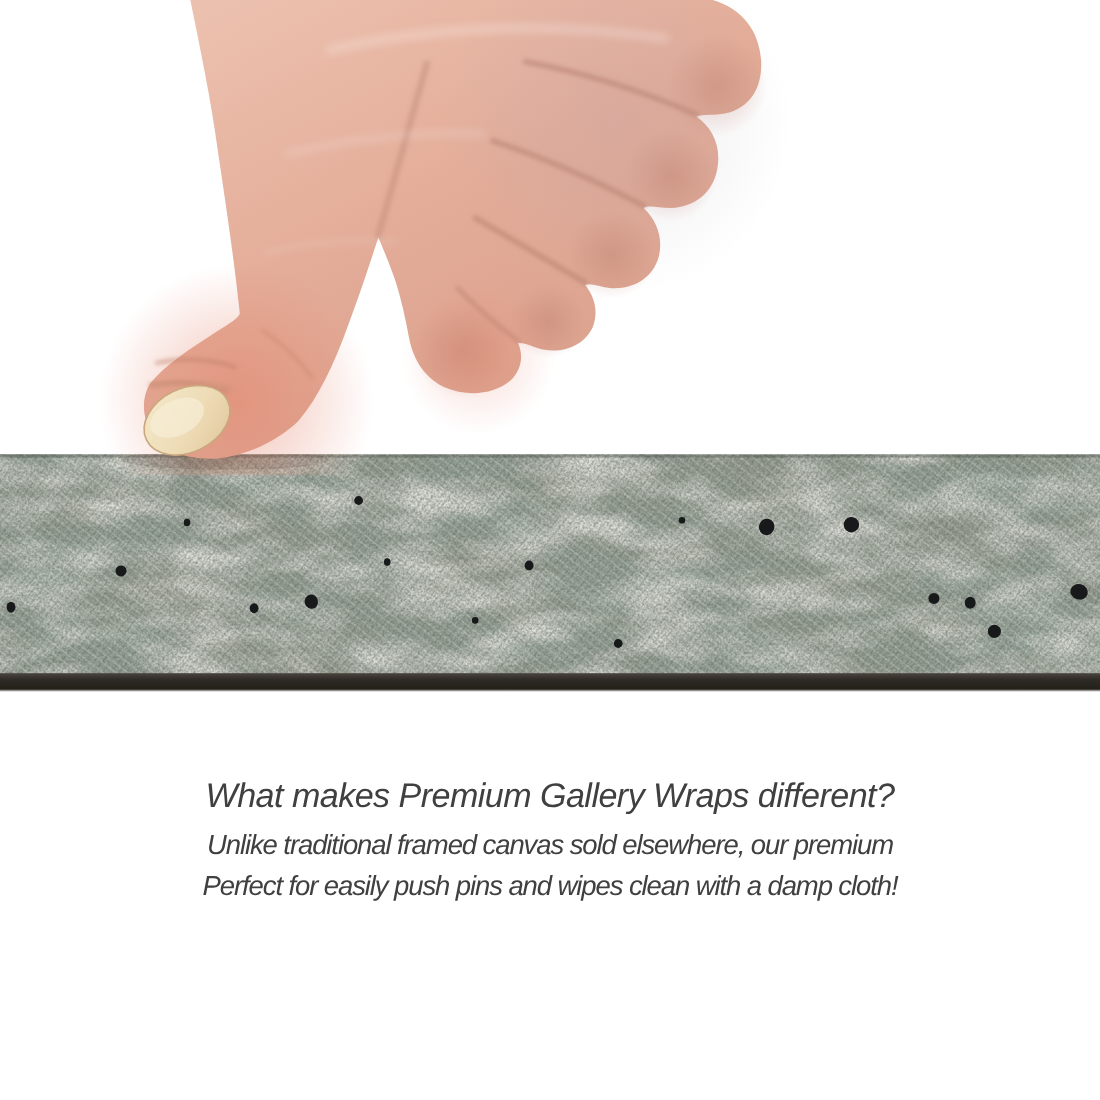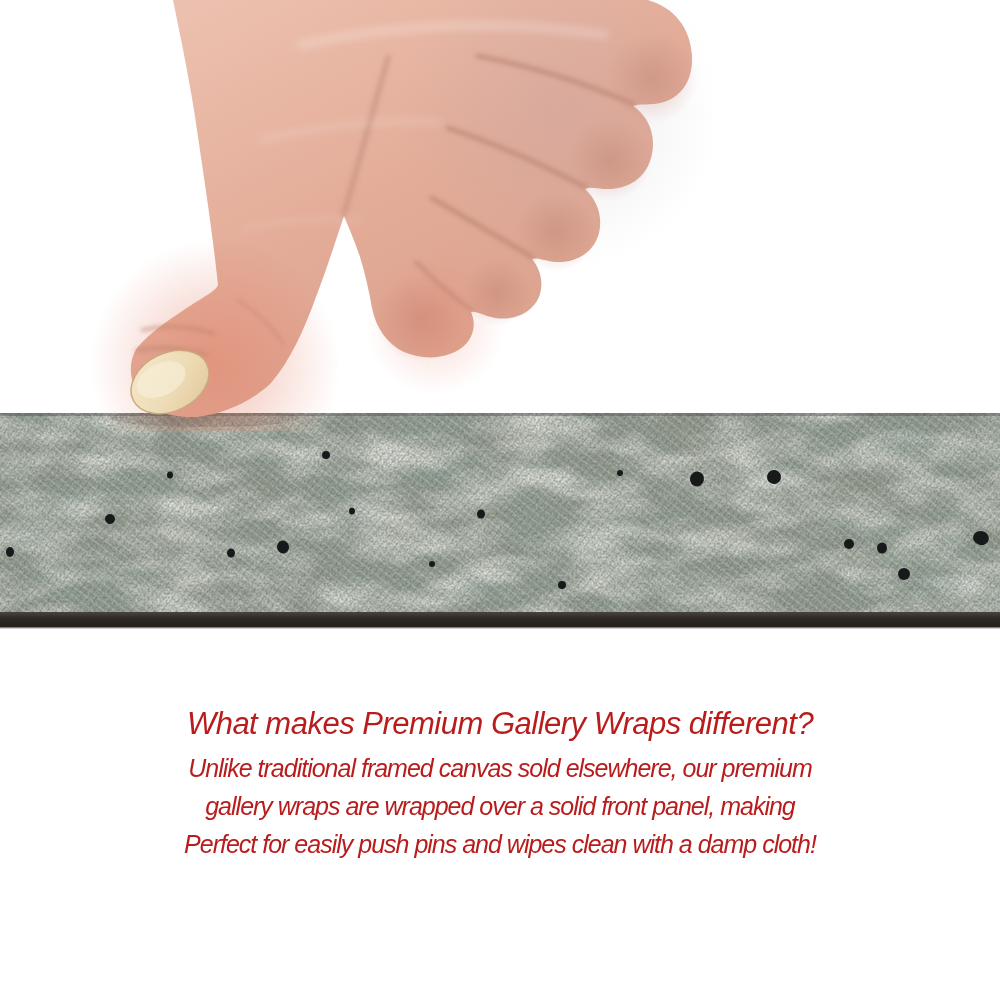--- a/index.html
+++ b/index.html
@@ -11,21 +11,21 @@
 
   
   .hand-wrap{position:absolute;left:0;top:0;width:1000px;height:432px;z-index:3;}
 
   
   .strip-wrap{position:absolute;left:0;top:413px;width:1000px;height:216px;z-index:2;}
 
   
   .info{
     position:absolute;left:0;top:704px;width:1000px;z-index:4;
-    text-align:center;color:#b91c1c;
+    text-align:center;color:#404040;
   }
   .info h2{
     margin:0 0 5px 0;
     font-size:31px;line-height:40px;font-style:italic;font-weight:400;
     letter-spacing:-0.5px;white-space:nowrap;
   }
   .info p{
     margin:0;
     font-size:25px;line-height:38px;font-style:italic;font-weight:400;
     letter-spacing:-1px;white-space:nowrap;
@@ -214,17 +214,16 @@
         <ellipse cx="981" cy="125" rx="8" ry="7" transform="rotate(15 981 125)"></ellipse>
       </g>
 
       <rect x="0" y="199" width="1000" height="17" fill="url(#edgeGrad)"></rect>
     </svg>
   </div>
 
   <section class="info">
     <h2>What makes Premium Gallery Wraps different?</h2>
     <p>Unlike traditional framed canvas sold elsewhere, our premium</p>
-    <p>gallery wraps are wrapped over a solid front panel, making</p>
     <p>Perfect for easily push pins and wipes clean with a damp cloth!</p>
   </section>
 
 </div>
 
 </body></html>

